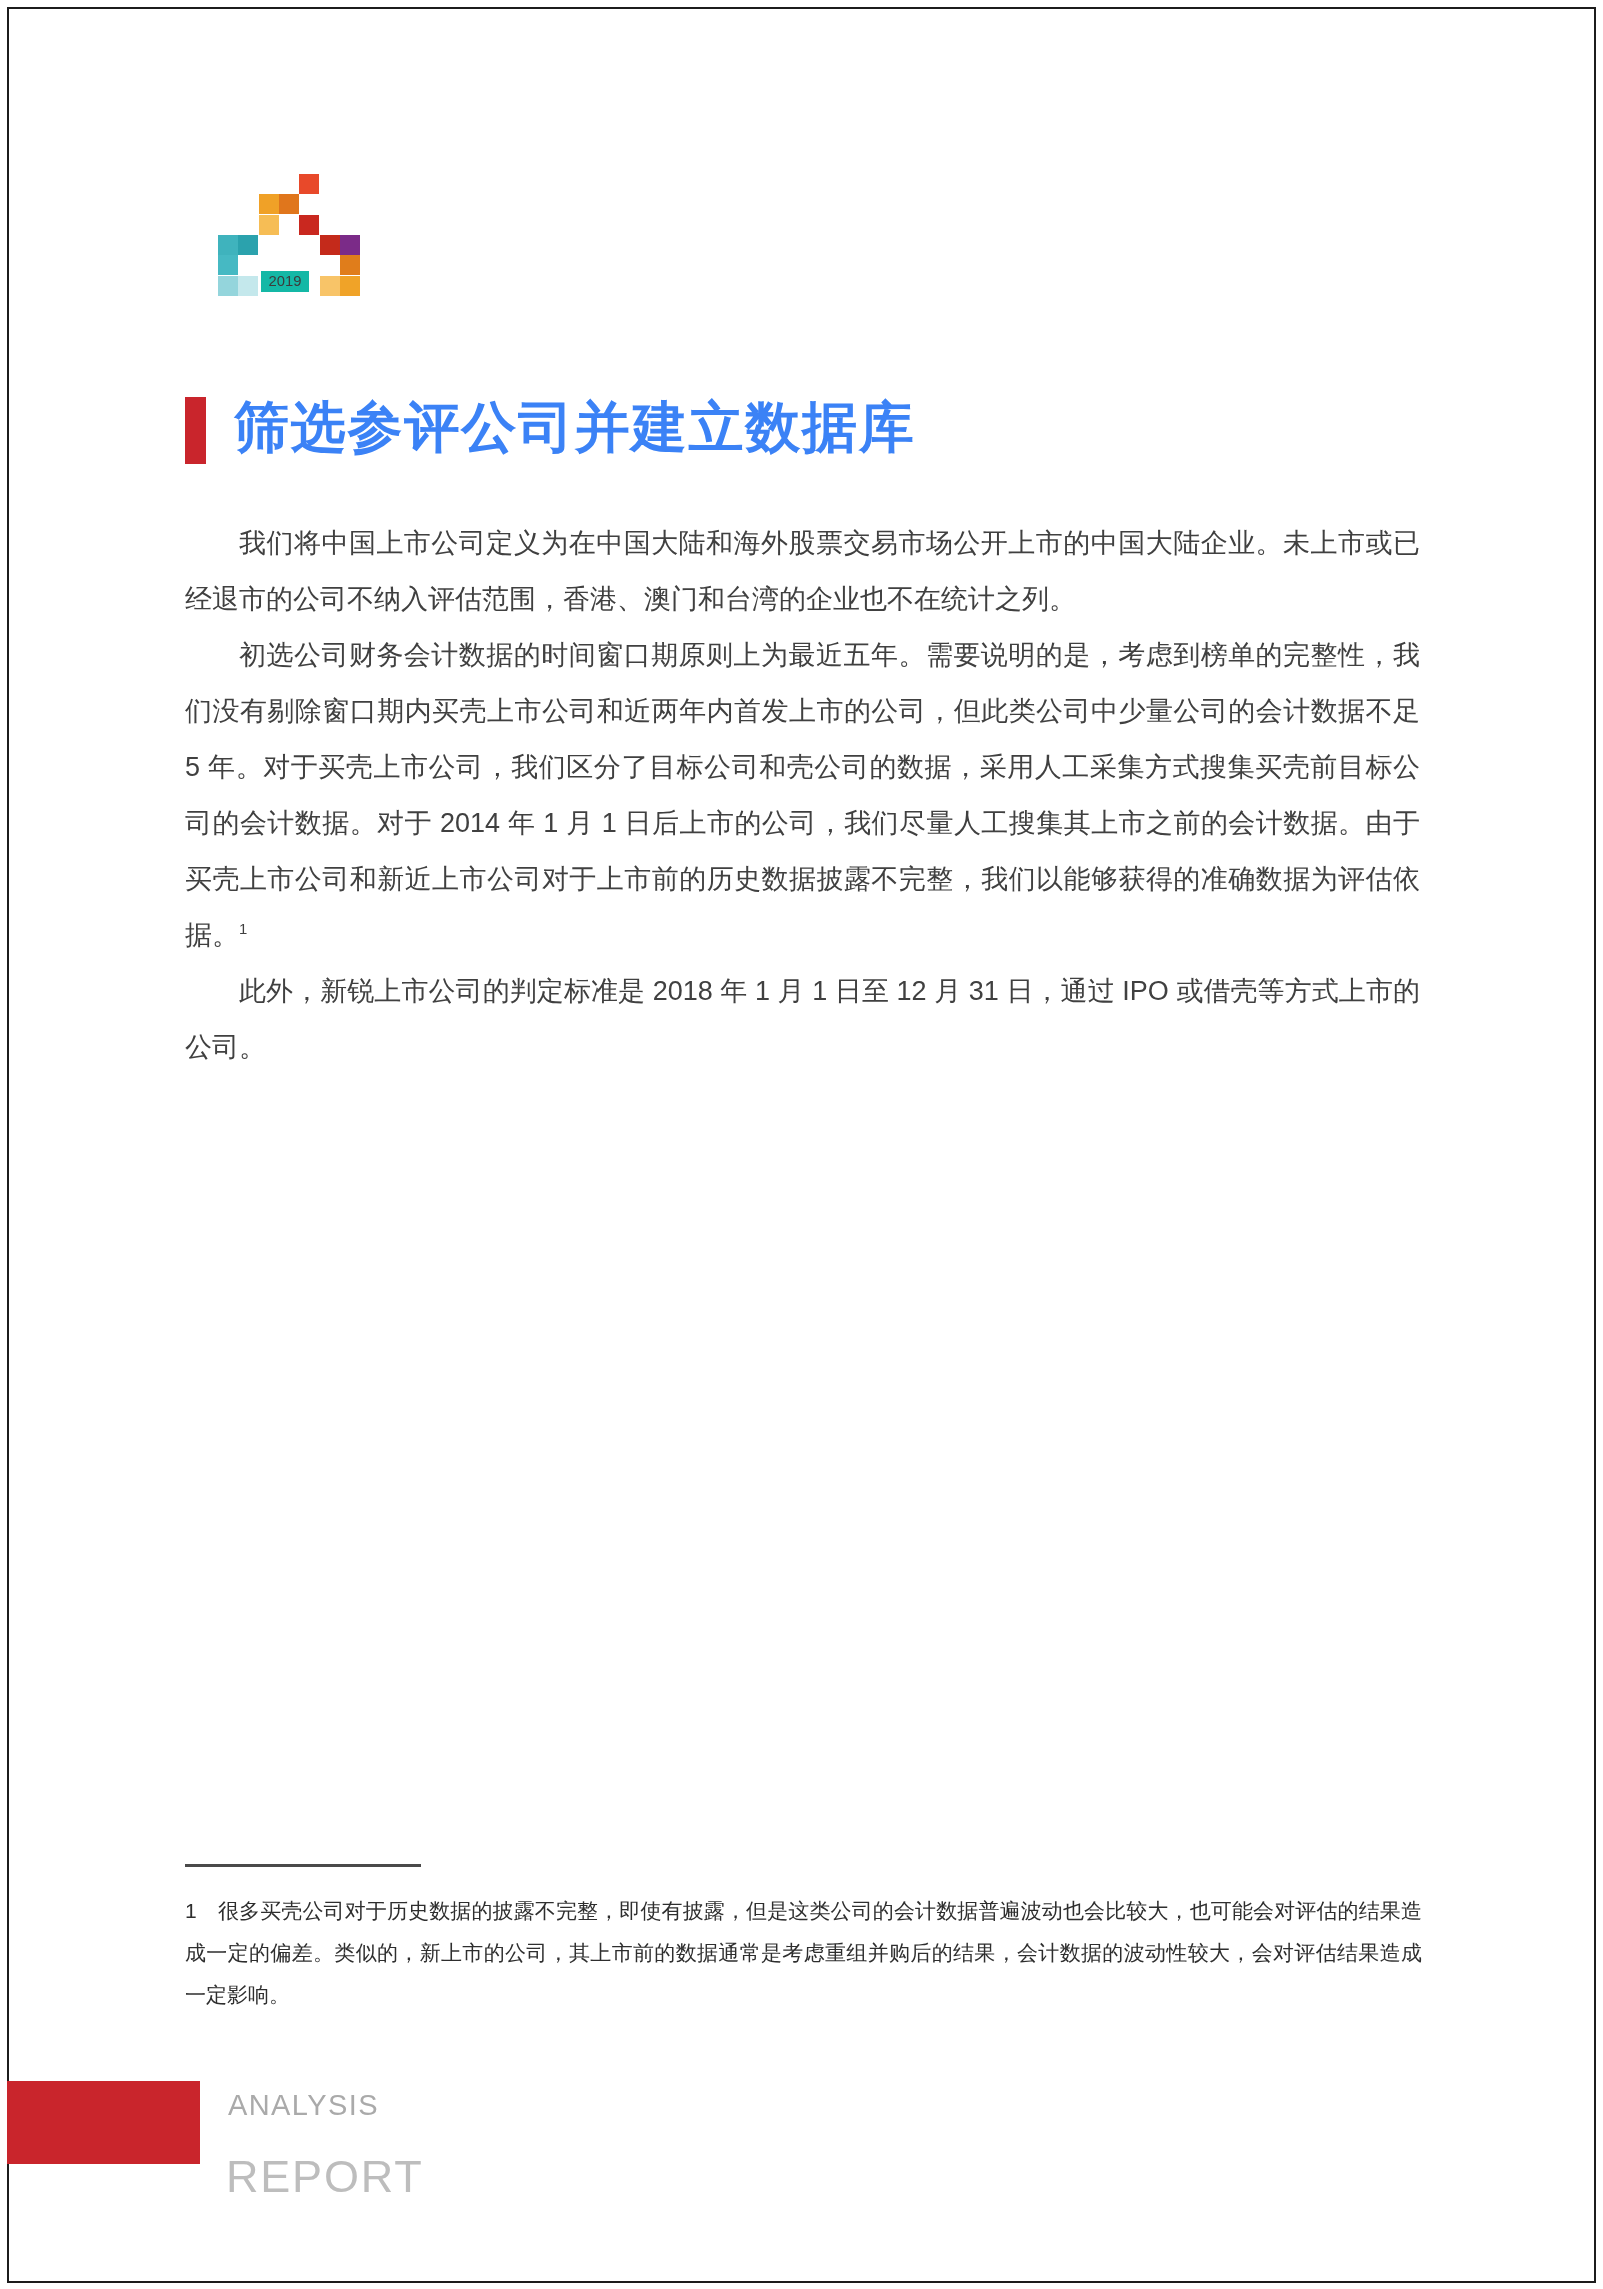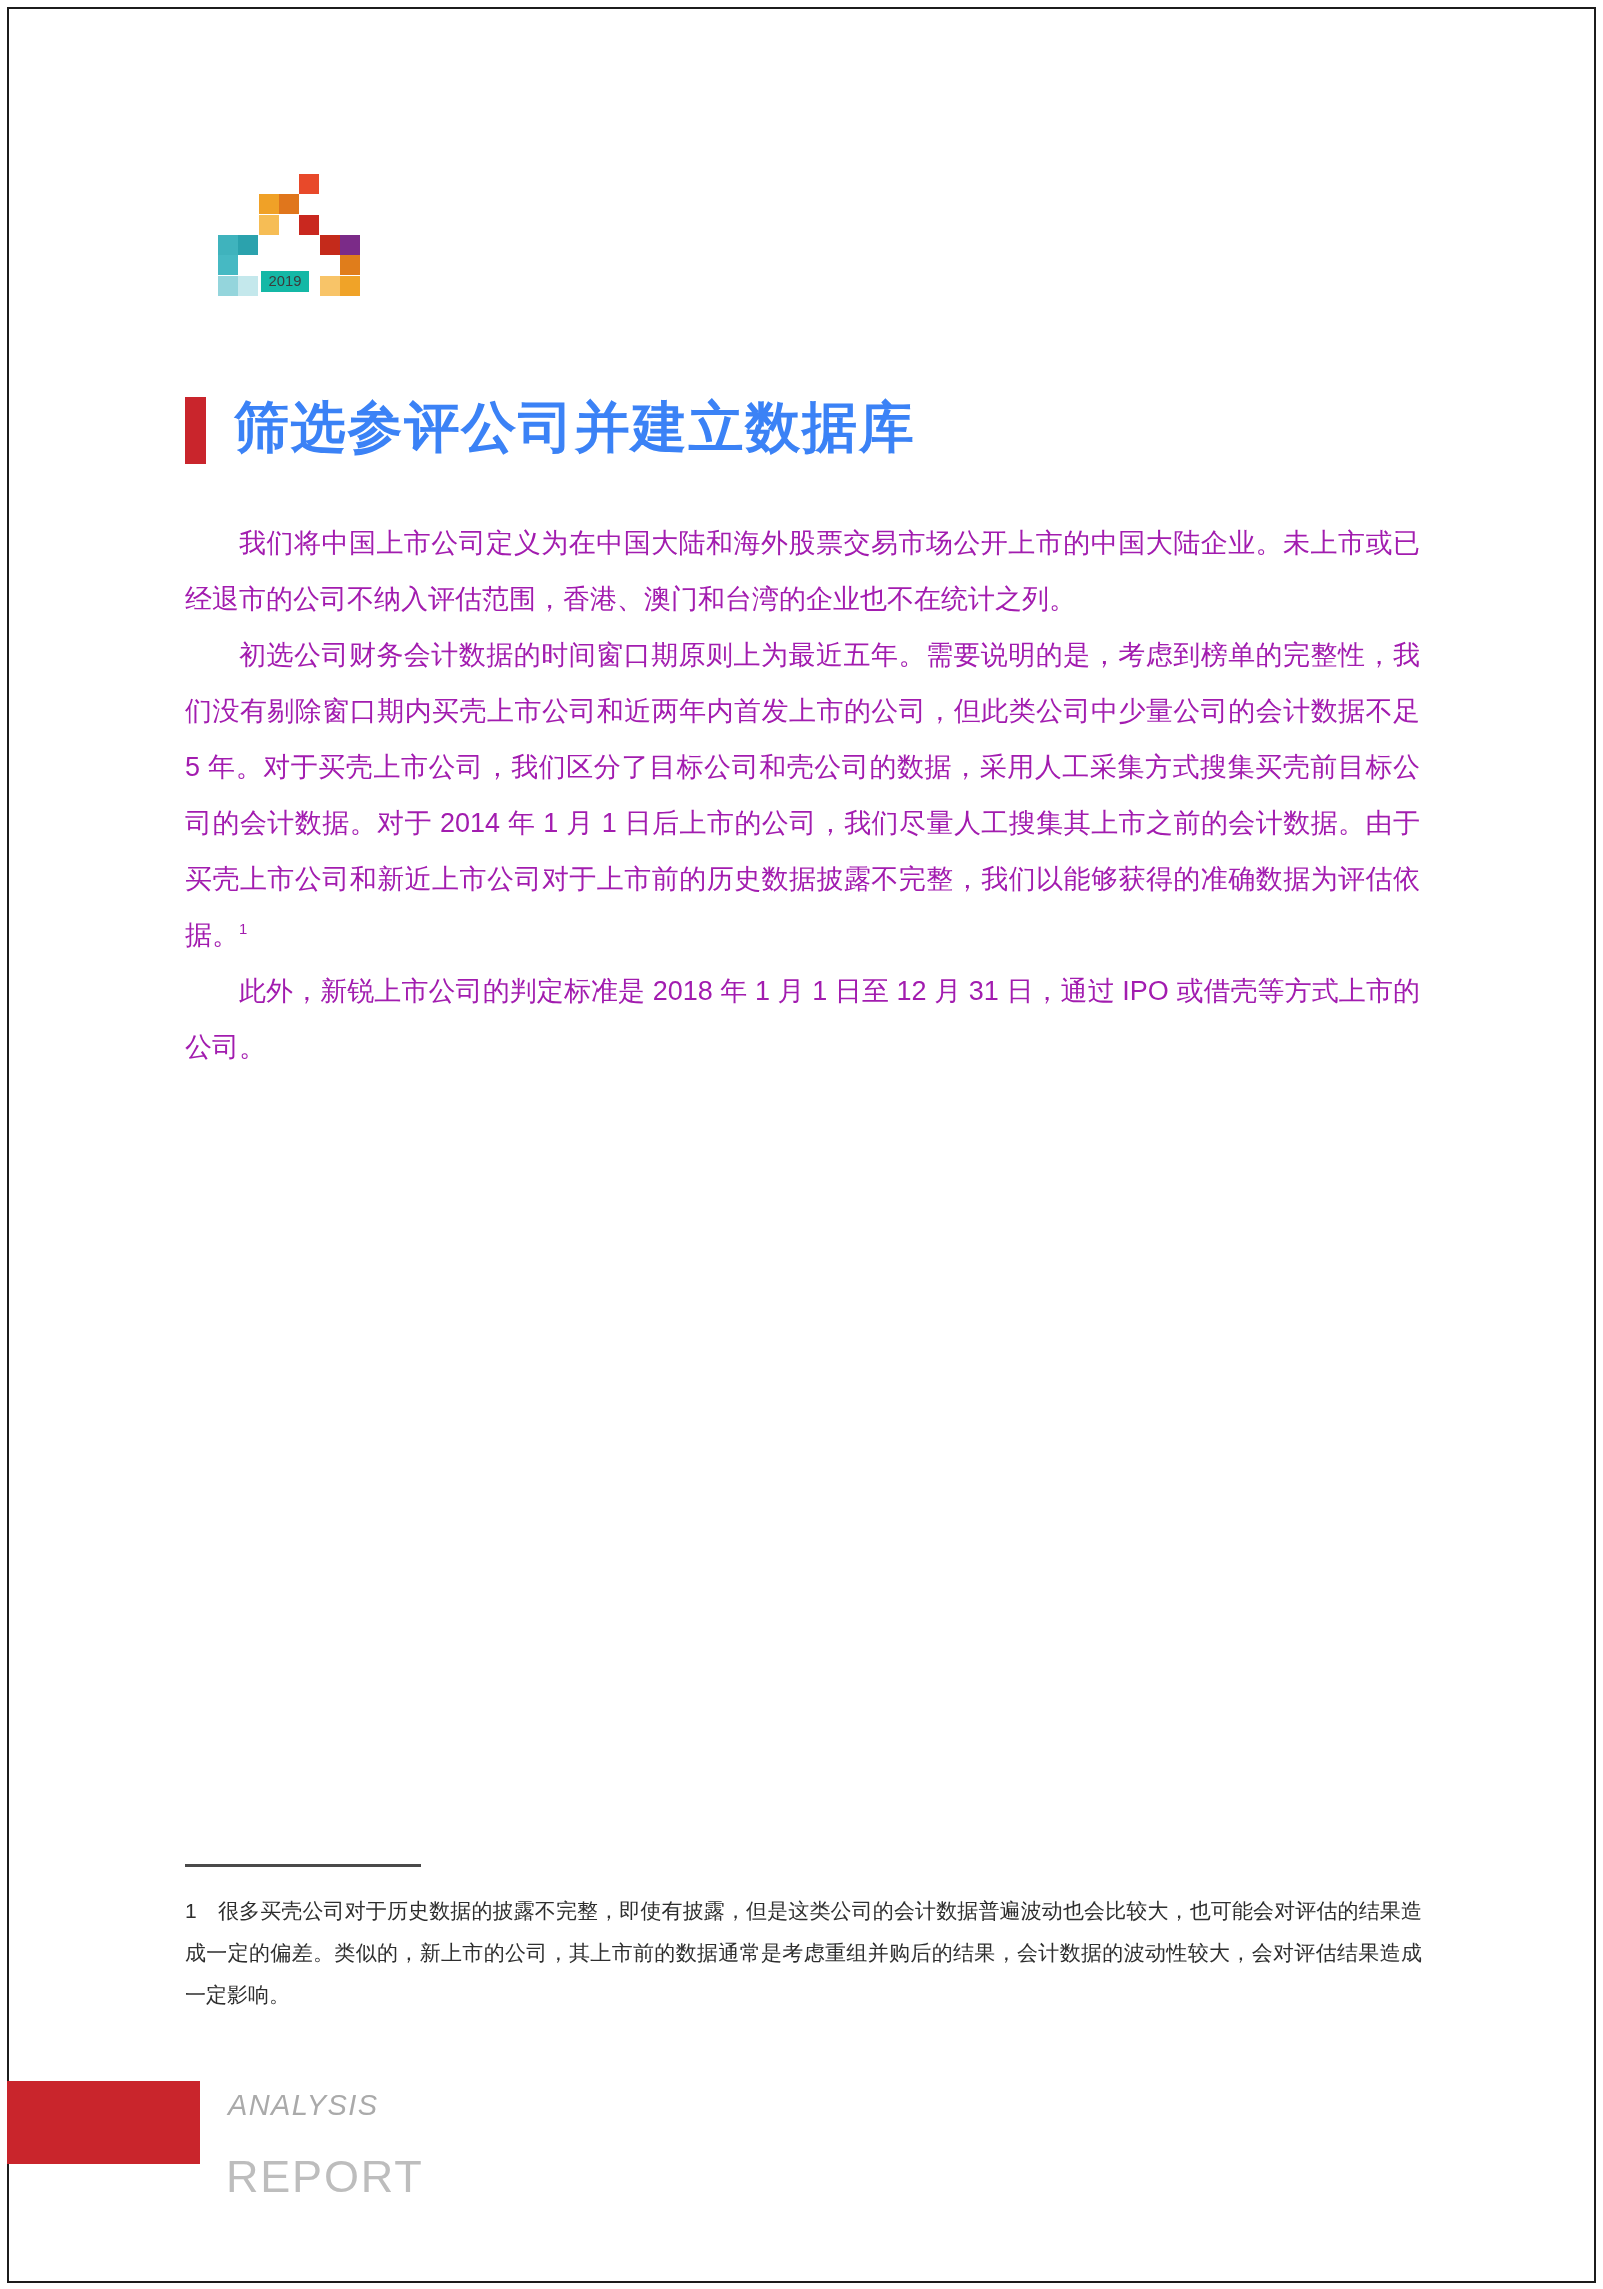--- a/index.html
+++ b/index.html
@@ -35,42 +35,42 @@
     position:absolute;left:185px;top:397px;width:21px;height:67px;
   }
   .section-title{
     position:absolute;left:234px;top:391px;margin:0;
     font-size:55px;font-weight:700;color:#3b82f6;
     letter-spacing:1.8px;
   }
   
   .body-text{
     position:absolute;left:185px;top:515px;width:1235px;
-    font-size:27px;line-height:56px;color:#a21caf;
+    font-size:27px;line-height:56px;color:#404040;
     text-align:justify;
   }
   .body-text p{margin:0;text-indent:2em;}
   .fn-ref{font-size:0.55em;vertical-align:super;line-height:0;}
   
   .fn-rule{
     position:absolute;left:185px;top:1864px;width:236px;height:2.8px;
     background:#4a4a4a;
   }
   .footnote{
     position:absolute;left:185px;top:1890px;width:1237px;
     font-size:21px;line-height:42px;color:#2e2e2e;
     text-align:justify;
   }
   
   .footer-red{
     position:absolute;left:7.4px;top:2081px;width:193px;height:83px;
   }
   .footer-analysis{
     position:absolute;left:228px;top:2089px;
-    font-size:29px;color:#aaaaaa;letter-spacing:1.4px;font-style:italic;
+    font-size:29px;color:#aaaaaa;letter-spacing:1.4px;
   }
   .footer-report{
     position:absolute;left:226px;top:2120px;
     font-size:45px;color:#bdbdbd;letter-spacing:1.8px;margin-top:31px;
   }
 </style>
 </head>
 <body>
 
 <div class="page">

